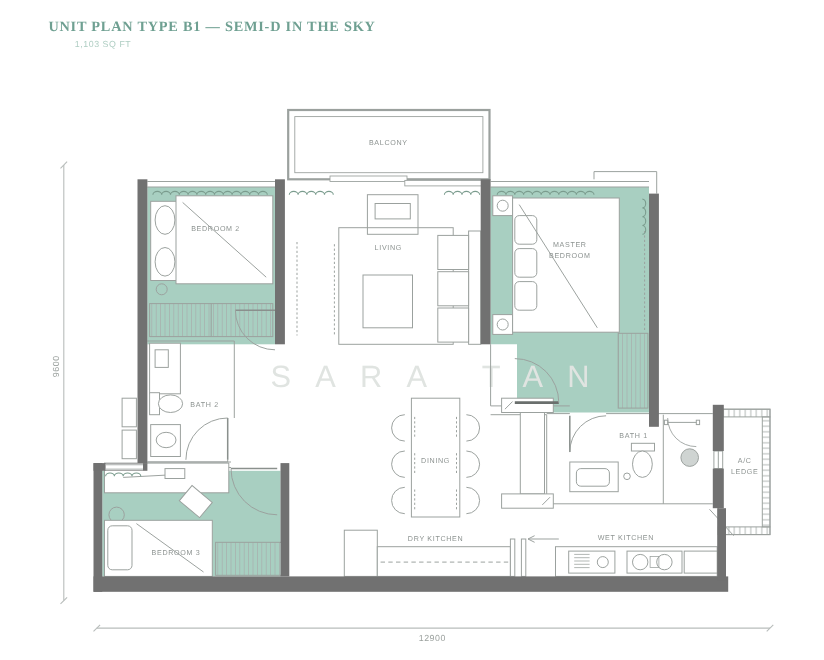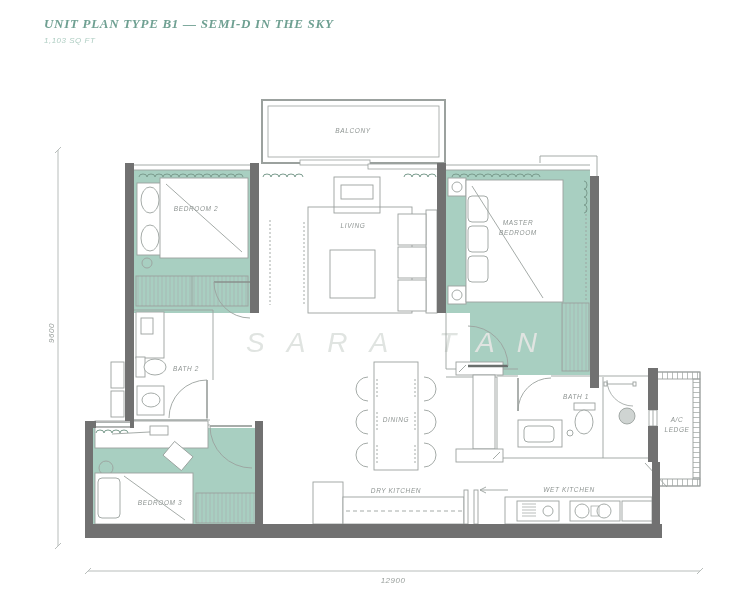--- a/index.html
+++ b/index.html
@@ -1,21 +1,21 @@
 <!DOCTYPE html>
 <html><head>
 <meta charset="utf-8">
 <style>
   html,body{margin:0;padding:0;background:#fff;}
   .page{position:relative;width:749px;height:600px;background:#ffffff;overflow:hidden;
-        font-family:"Liberation Sans",sans-serif;font-style:italic;}
+        font-family:"Liberation Sans",sans-serif;}
   .hdr{position:absolute;left:44px;top:16px;}
   .hdr .title{font-family:"Liberation Serif",serif;font-weight:bold;font-size:13px;
         color:#6FA092;letter-spacing:0.7px;}
-  .hdr .area{margin-top:4px;font-size:8px;color:#AECDC2;letter-spacing:0.5px;}
+  .hdr .area{margin-top:4px;font-size:8px;color:#AECDC2;letter-spacing:0.5px;margin-left:24px;}
   svg{position:absolute;left:0;top:0;}
   .lbl{position:absolute;transform:translate(-50%,-50%);font-size:6.5px;line-height:1.5;
        color:#8E9492;letter-spacing:0.6px;text-align:center;}
   .nowrap{white-space:nowrap;}
   .dim{position:absolute;font-size:8px;color:#9BA19E;letter-spacing:0.5px;}
   .dim-w{left:393px;top:580px;transform:translate(-50%,-50%);}
   .dim-h{left:51px;top:333px;transform:translate(-50%,-50%) rotate(-90deg);}
 </style>
 </head>
 <body>

